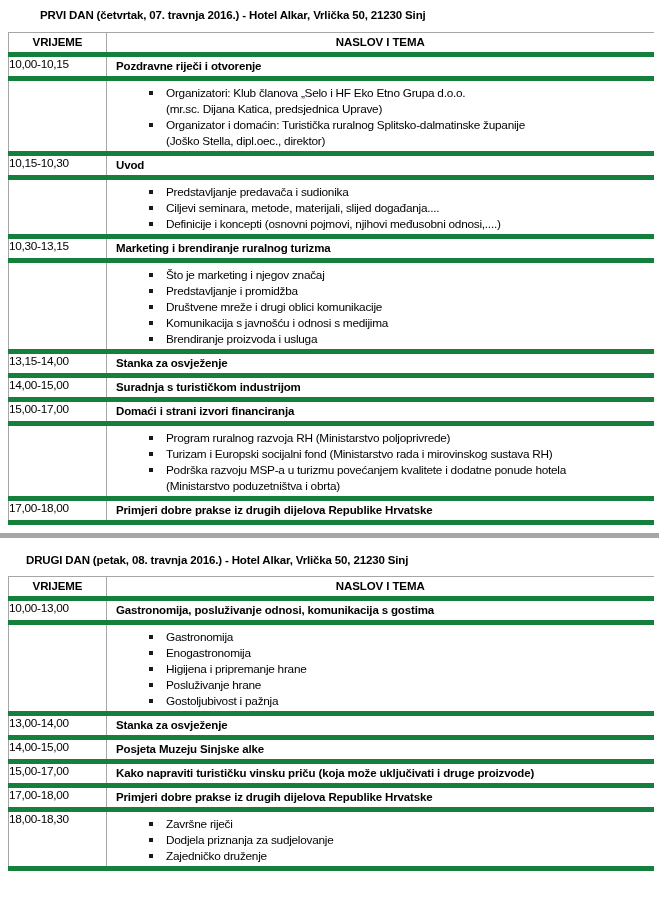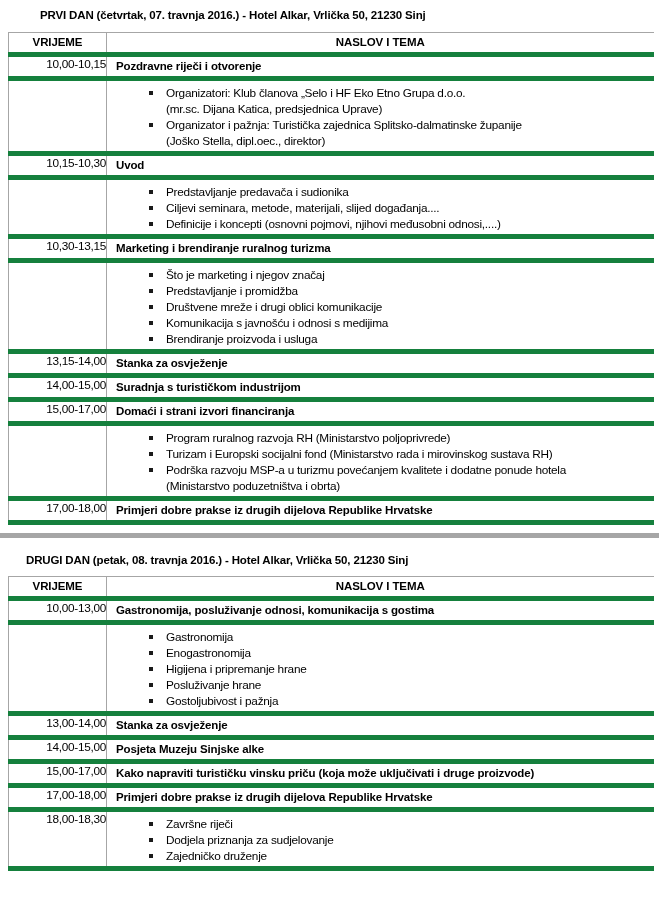--- a/index.html
+++ b/index.html
@@ -65,21 +65,21 @@
     font-weight: bold;
     text-align: center;
     letter-spacing: -0.1px;
     height: 19px;
     line-height: 19px;
   }
 
   
   td.time {
     font-size: 11.8px;
-    text-align: right;
+    text-align: left;
     letter-spacing: -0.3px;
     padding-top: 2px;
     padding-bottom: 2px;
     white-space: nowrap;
   }
   td.time.blank { color: transparent; }
 
   
   td.topic {
     font-size: 11.5px;
@@ -151,21 +151,21 @@
               <td class="time">10,00-10,15</td>
               <td class="topic">
                 <div class="topic-title">Pozdravne riječi i otvorenje</div>
               </td>
             </tr>
             <tr>
               <td class="time blank"></td>
               <td class="topic list-only">
                 <ul class="bullets">
                   <li><span>Organizatori: Klub članova „Selo i HF Eko Etno Grupa d.o.o.</span><span class="cont">(mr.sc. Dijana Katica, predsjednica Uprave)</span></li>
-                  <li><span>Organizator i pažnja: Turistička zajednica Splitsko-dalmatinske županije</span><span class="cont">(Joško Stella, dipl.oec., direktor)</span></li>
+                  <li><span>Organizator i domaćin: Turistička ruralnog Splitsko-dalmatinske županije</span><span class="cont">(Joško Stella, dipl.oec., direktor)</span></li>
                 </ul>
               </td>
             </tr>
             <tr>
               <td class="time">10,15-10,30</td>
               <td class="topic">
                 <div class="topic-title">Uvod</div>
               </td>
             </tr>
             <tr>

